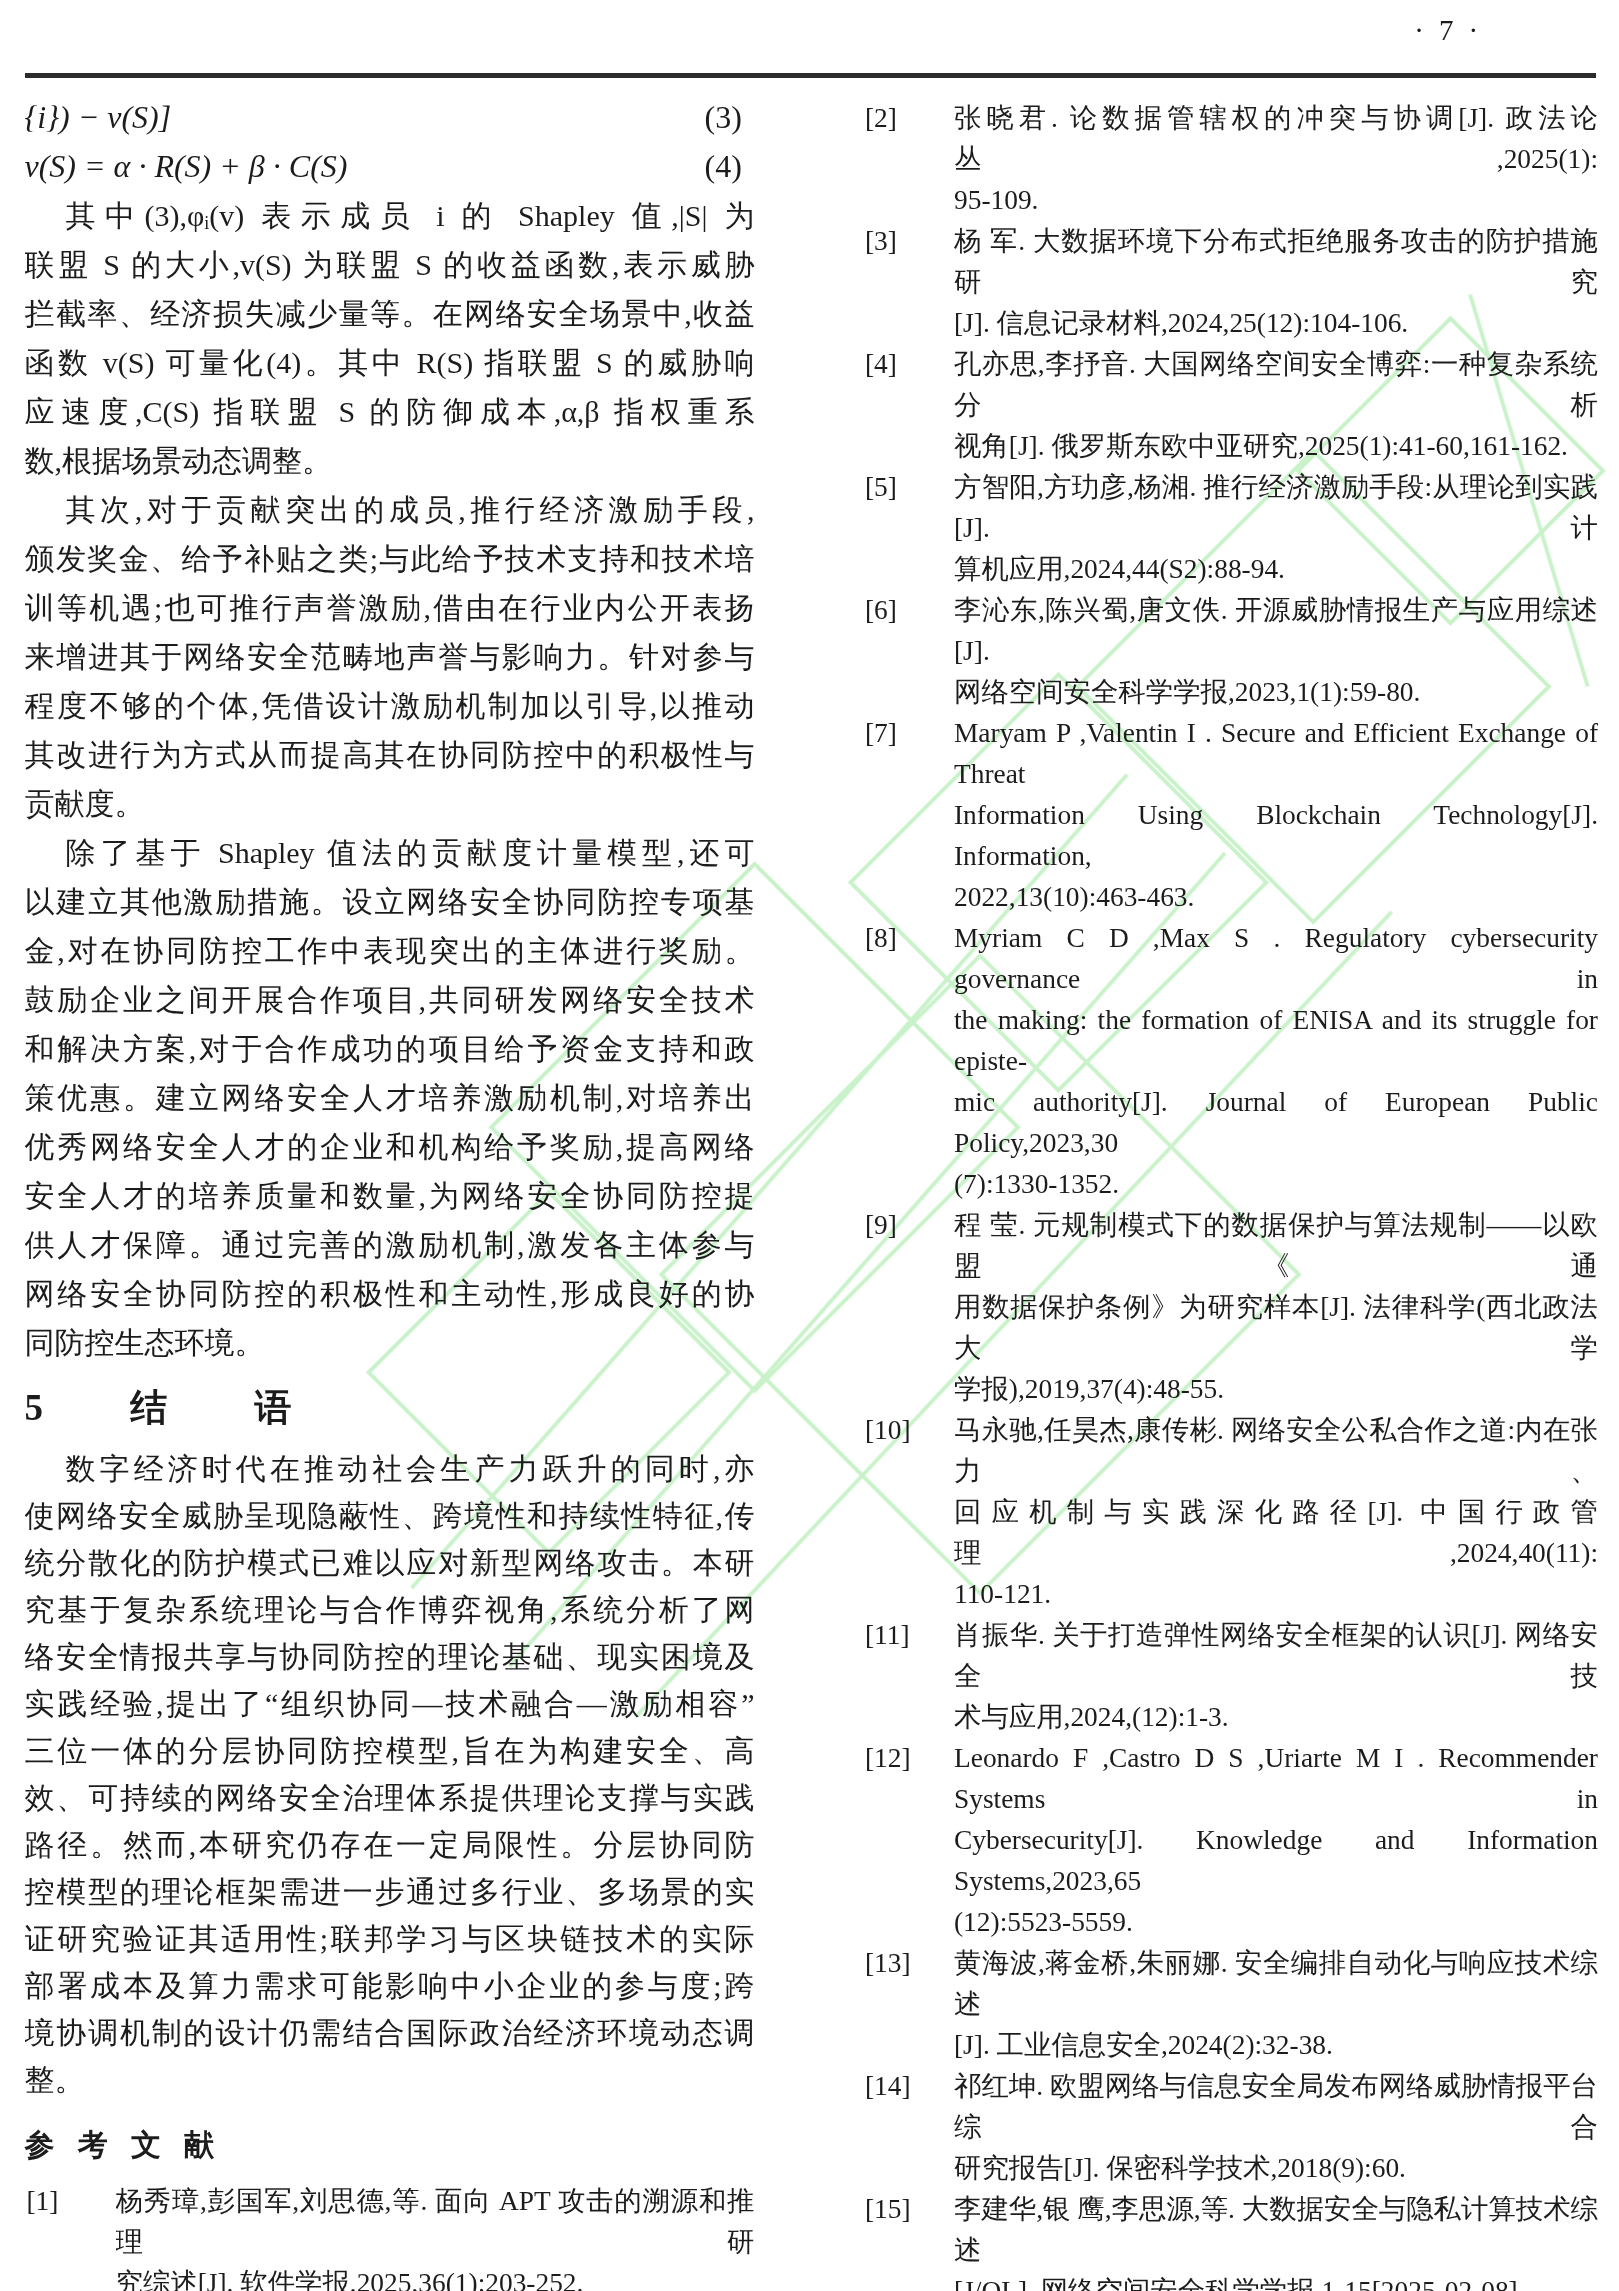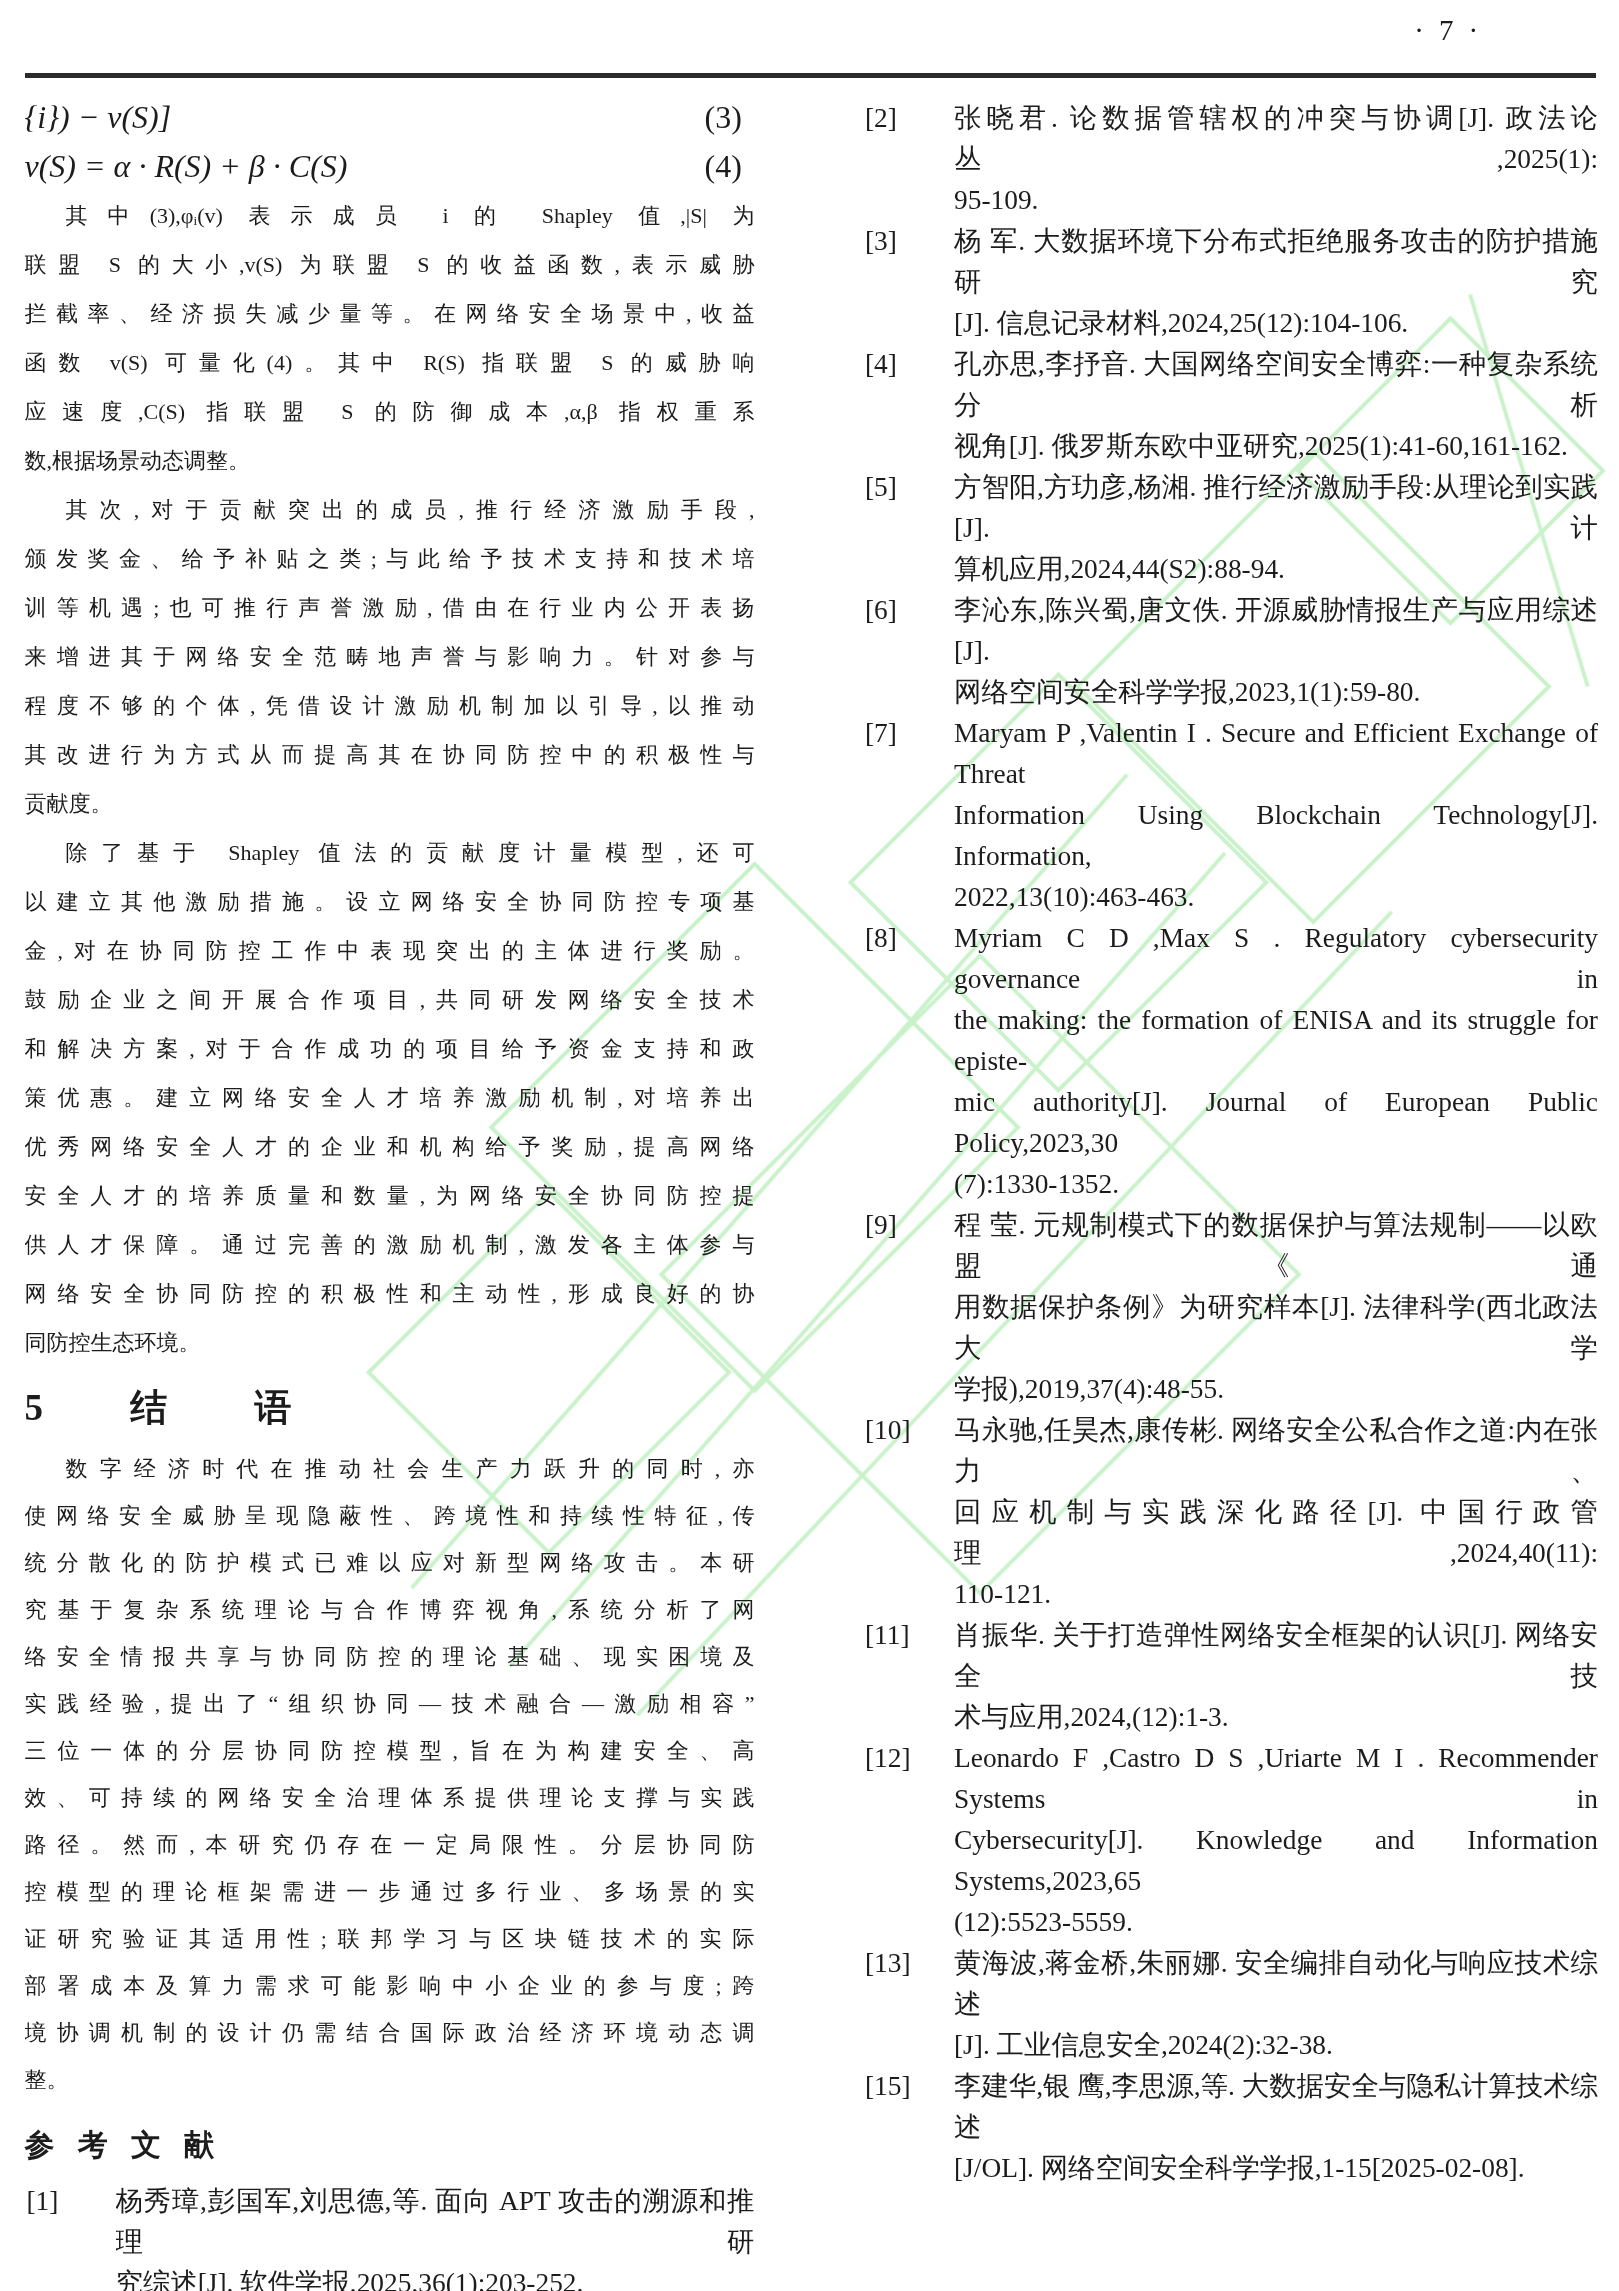--- a/index.html
+++ b/index.html
@@ -21,21 +21,21 @@
   }
   .watermark{position:absolute;left:0;top:0;z-index:0;}
   .col{position:absolute;z-index:1;}
   .col.left{left:24.5px;top:93px;width:730px;}
   .col.right{left:863px;top:98px;width:735px;}
 
   .formula{position:relative;height:49px;line-height:49px;font-size:32px;font-style:italic;}
   .formula .ftag{position:absolute;right:12.7px;top:0;font-style:normal;}
   .formula.indented .fbody{}
 
-  .para{font-size:22px;line-height:49px;}
+  .para{font-size:30px;line-height:49px;}
   .para.concl{line-height:47px;}
   .line{text-align:justify;text-align-last:justify;overflow:hidden;}
   .line.lastline{text-align-last:left;}
   .line.indent{text-indent:41px;}
 
   .sec{
     margin:13.7px 0 0 0;height:53px;line-height:53px;
     font-size:37px;font-weight:bold;word-spacing:78px;
     font-family:Liberation Serif, serif;
   }
@@ -234,20 +234,27 @@
           </div>
         </div>
         <div class="ref">
           <span class="reflabel">[13]</span>
           <div class="refbody">
             <div class="line">黄海波,蒋金桥,朱丽娜. 安全编排自动化与响应技术综述</div>
             <div class="line lastline">[J]. 工业信息安全,2024(2):32-38.</div>
           </div>
         </div>
         <div class="ref">
+          <span class="reflabel">[14]</span>
+          <div class="refbody">
+            <div class="line">祁红坤. 欧盟网络与信息安全局发布网络威胁情报平台综合</div>
+            <div class="line lastline">研究报告[J]. 保密科学技术,2018(9):60.</div>
+          </div>
+        </div>
+        <div class="ref">
           <span class="reflabel">[15]</span>
           <div class="refbody">
             <div class="line">李建华,银 鹰,李思源,等. 大数据安全与隐私计算技术综述</div>
             <div class="line lastline">[J/OL]. 网络空间安全科学学报,1-15[2025-02-08].</div>
           </div>
         </div>
       </div>
   </div>
 
 </div>

